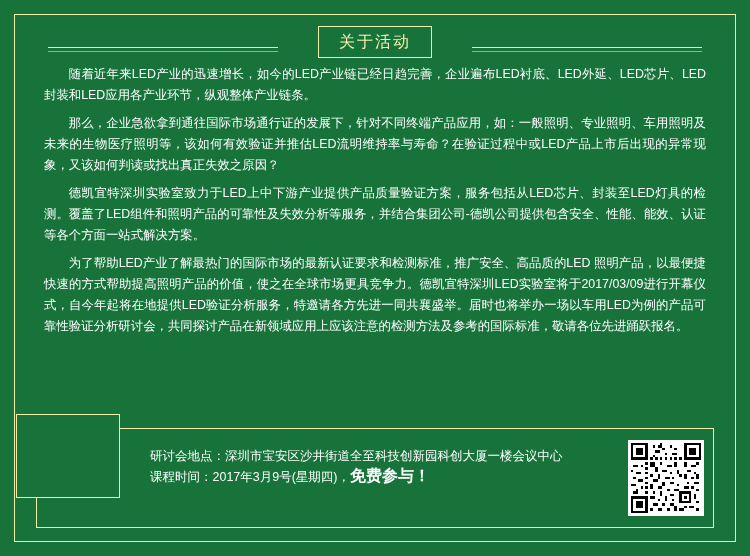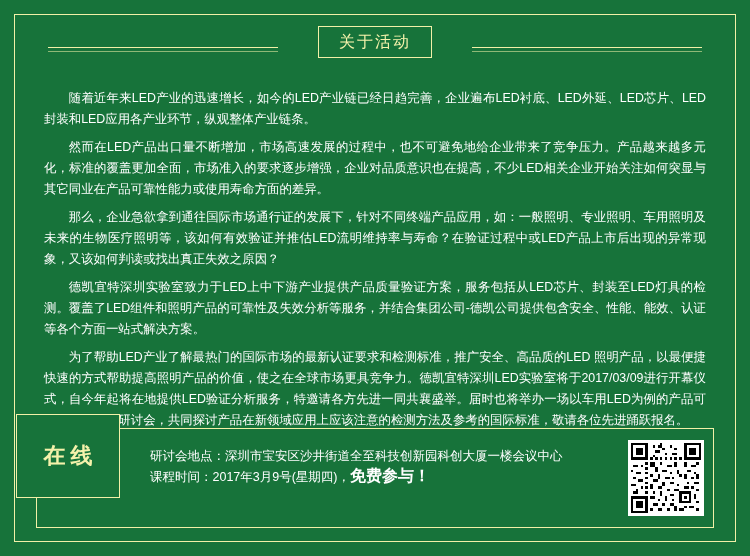--- a/index.html
+++ b/index.html
@@ -62,21 +62,21 @@
     color: #f5f2ab;
     font-size: 16px;
     letter-spacing: 2px;
     line-height: 1;
     white-space: nowrap;
   }
   
   .body-text {
     position: absolute;
     left: 44px;
-    top: 88px;
+    top: 64px;
     width: 662px;
     color: #ffffff;
     font-size: 12.4px;
     line-height: 21px;
     text-align: justify;
   }
   .body-text p {
     margin: 0 0 7px 0;
     text-indent: 2em;
   }
@@ -161,30 +161,28 @@
     <div class="title-rule left2"></div>
     <div class="title-rule right"></div>
     <div class="title-rule right2"></div>
     <div class="title-box">
       <div class="title-text">关于活动</div>
     </div>
   </div>
 
   <div class="body-text">
     <p>随着近年来LED产业的迅速增长，如今的LED产业链已经日趋完善，企业遍布LED衬底、LED外延、LED芯片、LED封装和LED应用各产业环节，纵观整体产业链条。</p>
-    <p>然而在LED产品出口量不断增加，市场高速发展的过程中，也不可避免地给企业带来了竞争压力。产品越来越多元化，标准的覆盖更加全面，市场准入的要求逐步增强，企业对品质意识也在提高，不少LED相关企业开始关注如何突显与其它同业在产品可靠性能力或使用寿命方面的差异。</p>
     <p>那么，企业急欲拿到通往国际市场通行证的发展下，针对不同终端产品应用，如：一般照明、专业照明、车用照明及未来的生物医疗照明等，该如何有效验证并推估LED流明维持率与寿命？在验证过程中或LED产品上市后出现的异常现象，又该如何判读或找出真正失效之原因？</p>
     <p>德凯宜特深圳实验室致力于LED上中下游产业提供产品质量验证方案，服务包括从LED芯片、封装至LED灯具的检测。覆盖了LED组件和照明产品的可靠性及失效分析等服务，并结合集团公司-德凯公司提供包含安全、性能、能效、认证等各个方面一站式解决方案。</p>
     <p>为了帮助LED产业了解最热门的国际市场的最新认证要求和检测标准，推广安全、高品质的LED 照明产品，以最便捷快速的方式帮助提高照明产品的价值，使之在全球市场更具竞争力。德凯宜特深圳LED实验室将于2017/03/09进行开幕仪式，自今年起将在地提供LED验证分析服务，特邀请各方先进一同共襄盛举。届时也将举办一场以车用LED为例的产品可靠性验证分析研讨会，共同探讨产品在新领域应用上应该注意的检测方法及参考的国际标准，敬请各位先进踊跃报名。</p>
   </div>
 
   <div class="bottom-panel"></div>
 
   <div class="signup-badge">
-    <div class="line">在线</div>
   </div>
 
   <div class="info-block">
     <div class="info-line">
       <span>研讨会地点：</span><span>深圳市宝安区沙井街道全至科技创新园科创大厦一楼会议中心</span>
     </div>
     <div class="info-line second">
       <span>课程时间：</span><span>2017年3月9号(星期四)，</span><span class="emph">免费参与！</span>
     </div>
   </div>

